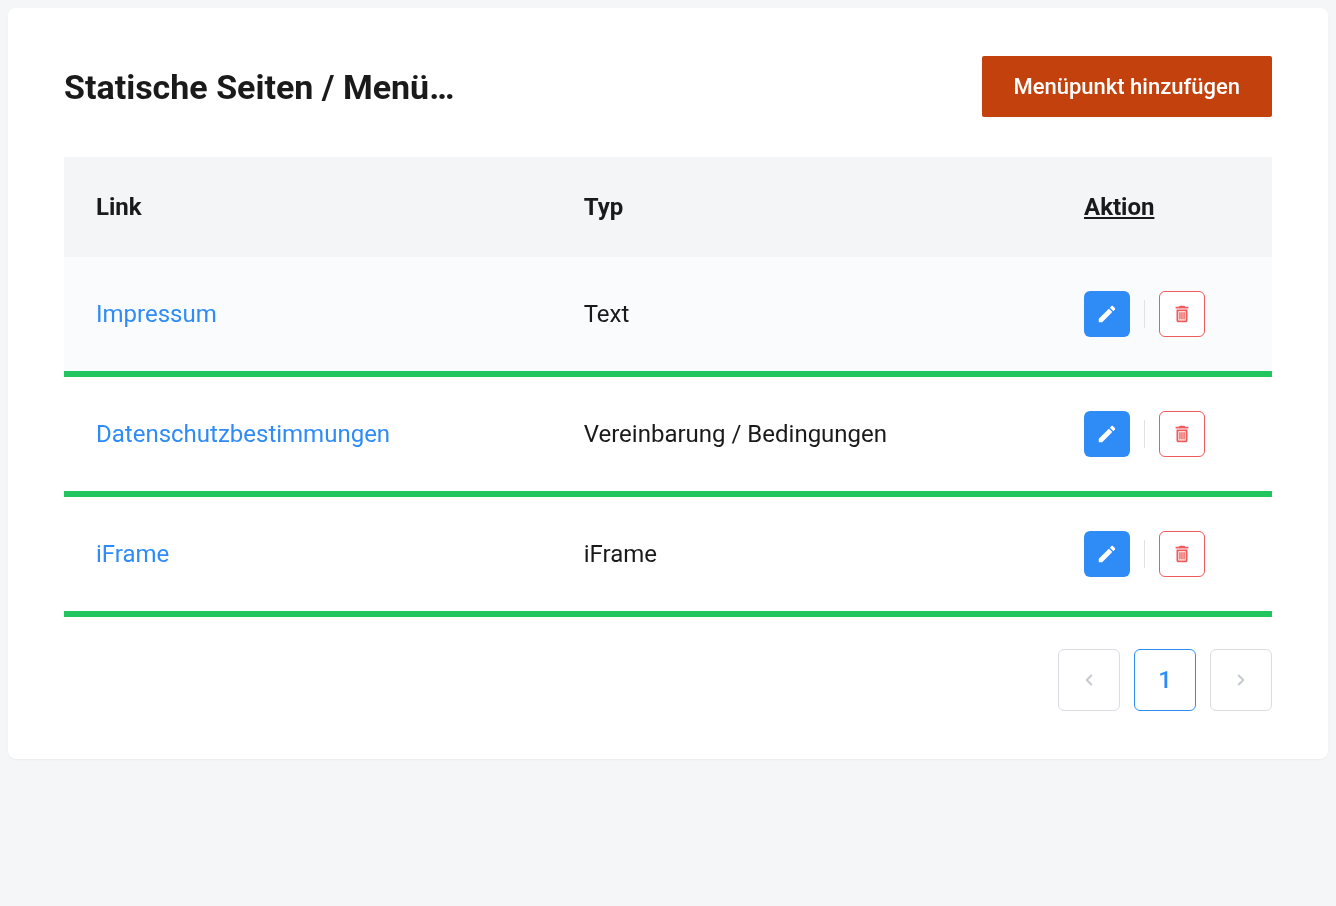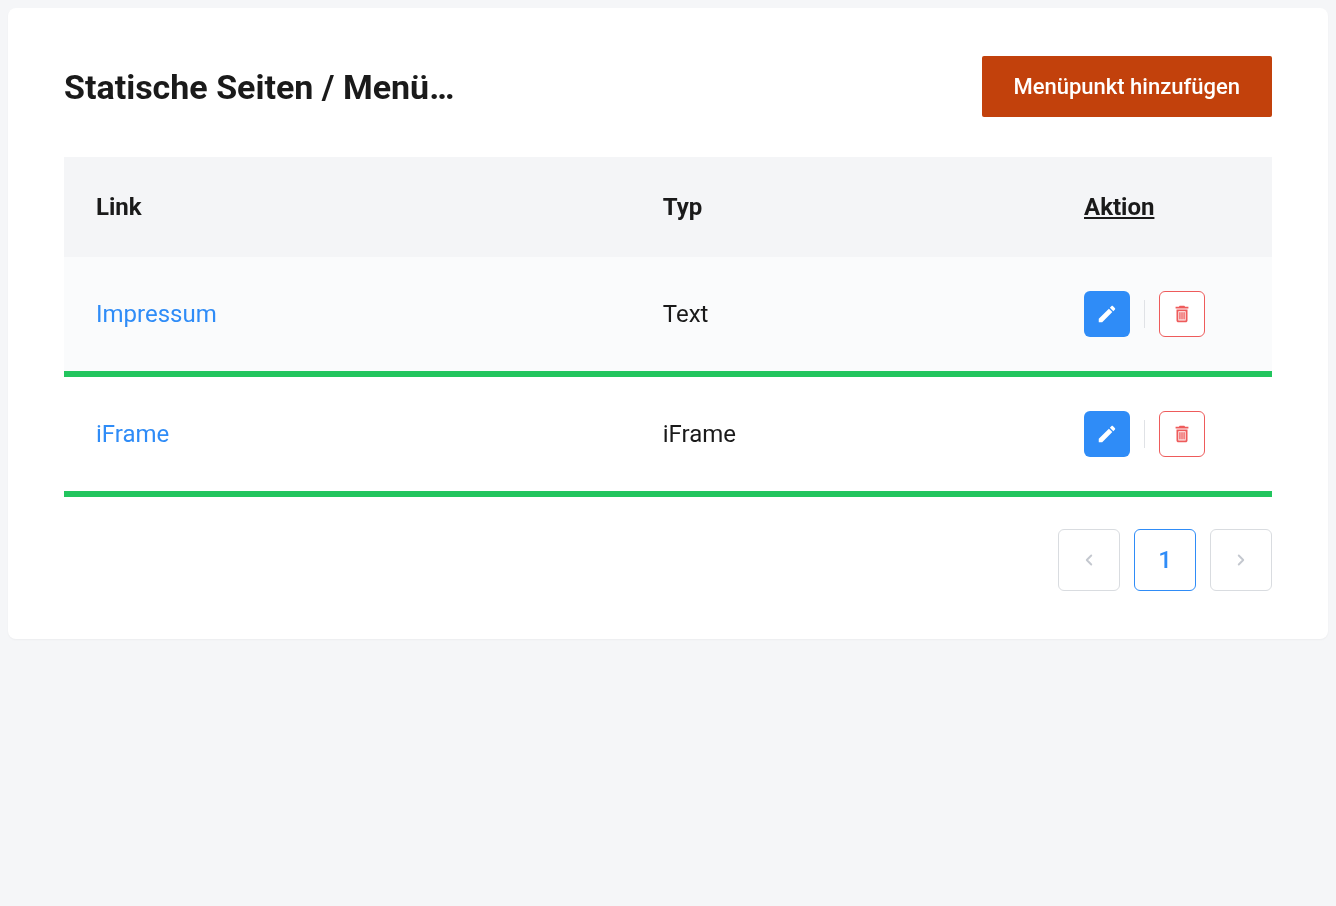--- a/index.html
+++ b/index.html
@@ -194,20 +194,36 @@
             </button><span class="action-divider"></span><button class="icon-btn delete-btn">
               <svg width="22" height="22" viewBox="0 0 24 24" fill="#ee5b5b">
                 <path d="M6 19c0 1.1.9 2 2 2h8c1.1 0 2-.9 2-2V7H6v12zM8 9h8v10H8V9zm7.5-5l-1-1h-5l-1 1H5v2h14V4h-3.5z"></path>
                 <rect x="9" y="10" width="1.5" height="8"></rect>
                 <rect x="11.25" y="10" width="1.5" height="8"></rect>
                 <rect x="13.5" y="10" width="1.5" height="8"></rect>
               </svg>
             </button></td>
         </tr>
         <tr>
+          <td class="name-cell"><a href="#">Datenschutzbestimmungen</a></td>
+          <td>Vereinbarung / Bedingungen</td>
+          <td class="action-cell"><button class="icon-btn edit-btn">
+              <svg width="22" height="22" viewBox="0 0 24 24" fill="#ffffff">
+                <path d="M3 17.25V21h3.75L17.81 9.94l-3.75-3.75L3 17.25zM20.71 7.04c.39-.39.39-1.02 0-1.41l-2.34-2.34c-.39-.39-1.02-.39-1.41 0l-1.83 1.83 3.75 3.75 1.83-1.83z"></path>
+              </svg>
+            </button><span class="action-divider"></span><button class="icon-btn delete-btn">
+              <svg width="22" height="22" viewBox="0 0 24 24" fill="#ee5b5b">
+                <path d="M6 19c0 1.1.9 2 2 2h8c1.1 0 2-.9 2-2V7H6v12zM8 9h8v10H8V9zm7.5-5l-1-1h-5l-1 1H5v2h14V4h-3.5z"></path>
+                <rect x="9" y="10" width="1.5" height="8"></rect>
+                <rect x="11.25" y="10" width="1.5" height="8"></rect>
+                <rect x="13.5" y="10" width="1.5" height="8"></rect>
+              </svg>
+            </button></td>
+        </tr>
+        <tr>
           <td class="name-cell"><a href="#">iFrame</a></td>
           <td>iFrame</td>
           <td class="action-cell"><button class="icon-btn edit-btn">
               <svg width="22" height="22" viewBox="0 0 24 24" fill="#ffffff">
                 <path d="M3 17.25V21h3.75L17.81 9.94l-3.75-3.75L3 17.25zM20.71 7.04c.39-.39.39-1.02 0-1.41l-2.34-2.34c-.39-.39-1.02-.39-1.41 0l-1.83 1.83 3.75 3.75 1.83-1.83z"></path>
               </svg>
             </button><span class="action-divider"></span><button class="icon-btn delete-btn">
               <svg width="22" height="22" viewBox="0 0 24 24" fill="#ee5b5b">
                 <path d="M6 19c0 1.1.9 2 2 2h8c1.1 0 2-.9 2-2V7H6v12zM8 9h8v10H8V9zm7.5-5l-1-1h-5l-1 1H5v2h14V4h-3.5z"></path>
                 <rect x="9" y="10" width="1.5" height="8"></rect>

